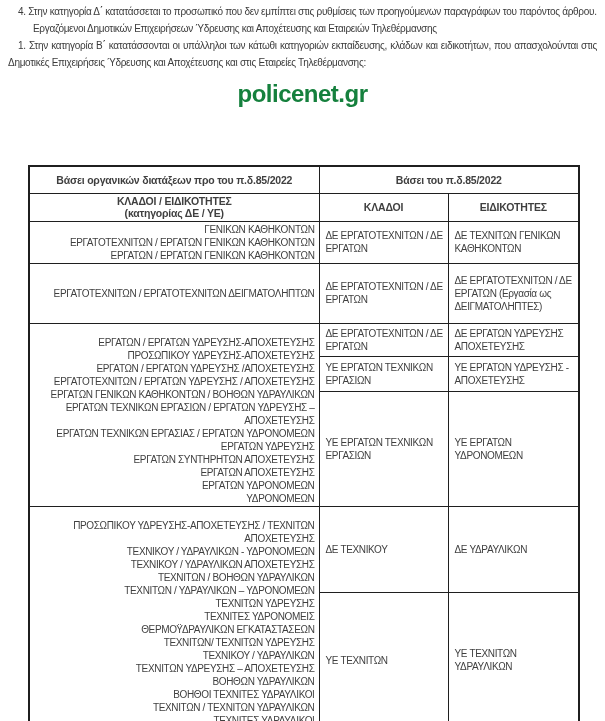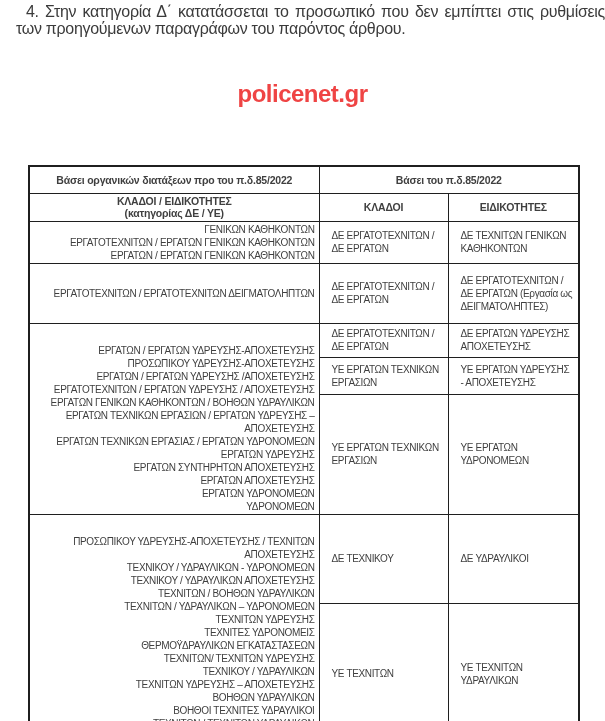--- a/index.html
+++ b/index.html
@@ -1,53 +1,55 @@
 <!DOCTYPE html>
 <html><head>
 <meta charset="utf-8">
 <style>
   html,body{margin:0;padding:0;}
   body{
     width:605px;height:721px;background:#ffffff;overflow:hidden;position:relative;
     font-family:"Liberation Sans","DejaVu Sans",sans-serif;color:#3b3b3b;
   }
   .intro{
-    position:absolute;top:3px;left:16px;width:589px;height:158px;overflow:hidden;
-    font-size:16px;line-height:17px;letter-spacing:-0.3px;
+    position:absolute;top:3px;left:8px;width:589px;height:158px;overflow:hidden;
+    font-size:10px;line-height:17px;letter-spacing:-0.3px;
   }
   .para{margin:0;text-align:justify;text-indent:10px;}
   .heading{margin:0;padding-left:25px;}
   .watermark{
     position:absolute;top:80px;left:0;width:100%;text-align:center;
-    font-size:24px;font-weight:bold;color:#ef4444;letter-spacing:-0.5px;
+    font-size:24px;font-weight:bold;color:#15803d;letter-spacing:-0.5px;
   }
   table.map-table{
     position:absolute;left:28px;top:165px;width:550px;
     border-collapse:collapse;table-layout:fixed;
     font-size:10px;line-height:13px;letter-spacing:-0.35px;color:#3f3f3f;
     border:2px solid #1f1f1f;
   }
   .map-table td{
     border:1px solid #1f1f1f;overflow:hidden;padding:1px 4px;
   }
   .map-table td.hc{
     font-weight:bold;text-align:center;vertical-align:middle;
     font-size:10.5px;line-height:12.5px;letter-spacing:-0.2px;
   }
   .map-table td.list{text-align:right;}
   .map-table td.list div{white-space:pre-wrap;}
-  .map-table td.top{vertical-align:top;padding-top:20px;}
+  .map-table td.top{vertical-align:top;padding-top:12px;}
   .map-table td.midv{vertical-align:middle;}
-  .map-table td.cell{vertical-align:middle;padding-left:12px;}
+  .map-table td.cell{vertical-align:middle;padding-left:6px;}
 </style>
 </head>
 <body>
 
 <div class="intro">
   <p class="para">4. Στην κατηγορία Δ΄ κατατάσσεται το προσωπικό που δεν εμπίπτει στις ρυθμίσεις των προηγούμενων παραγράφων του παρόντος άρθρου.</p>
+  <p class="heading">Εργαζόμενοι Δημοτικών Επιχειρήσεων Ύδρευσης και Αποχέτευσης και Εταιρειών Τηλεθέρμανσης</p>
+  <p class="para">1. Στην κατηγορία Β΄ κατατάσσονται οι υπάλληλοι των κάτωθι κατηγοριών εκπαίδευσης, κλάδων και ειδικοτήτων, που απασχολούνται στις Δημοτικές Επιχειρήσεις Ύδρευσης και Αποχέτευσης και στις Εταιρείες Τηλεθέρμανσης:</p>
 </div>
 
 <div class="watermark">policenet.gr</div>
 
 <table class="map-table">
   <colgroup>
     <col style="width:290px">
       <col style="width:129px">
       <col style="width:131px">
   </colgroup>
@@ -124,20 +126,20 @@
           <div>ΘΕΡΜΟΫΔΡΑΥΛΙΚΩΝ ΕΓΚΑΤΑΣΤΑΣΕΩΝ</div>
           <div>ΤΕΧΝΙΤΩΝ/ ΤΕΧΝΙΤΩΝ ΥΔΡΕΥΣΗΣ</div>
           <div>ΤΕΧΝΙΚΟΥ / ΥΔΡΑΥΛΙΚΩΝ</div>
           <div>ΤΕΧΝΙΤΩΝ ΥΔΡΕΥΣΗΣ – ΑΠΟΧΕΤΕΥΣΗΣ</div>
           <div>ΒΟΗΘΩΝ ΥΔΡΑΥΛΙΚΩΝ</div>
           <div>ΒΟΗΘΟΙ ΤΕΧΝΙΤΕΣ ΥΔΡΑΥΛΙΚΟΙ</div>
           <div>ΤΕΧΝΙΤΩΝ / ΤΕΧΝΙΤΩΝ ΥΔΡΑΥΛΙΚΩΝ</div>
           <div>ΤΕΧΝΙΤΕΣ ΥΔΡΑΥΛΙΚΟΙ</div>
         </td>
       <td class="cell">ΔΕ ΤΕΧΝΙΚΟΥ</td>
-      <td class="cell">ΔΕ ΥΔΡΑΥΛΙΚΟΙ</td>
+      <td class="cell">ΔΕ ΥΔΡΑΥΛΙΚΩΝ</td>
     </tr>
     <tr style="height:133px">
       <td class="cell">ΥΕ ΤΕΧΝΙΤΩΝ</td>
       <td class="cell">ΥΕ ΤΕΧΝΙΤΩΝ ΥΔΡΑΥΛΙΚΩΝ</td>
     </tr>
   </tbody>
 </table>
 
 </body></html>

